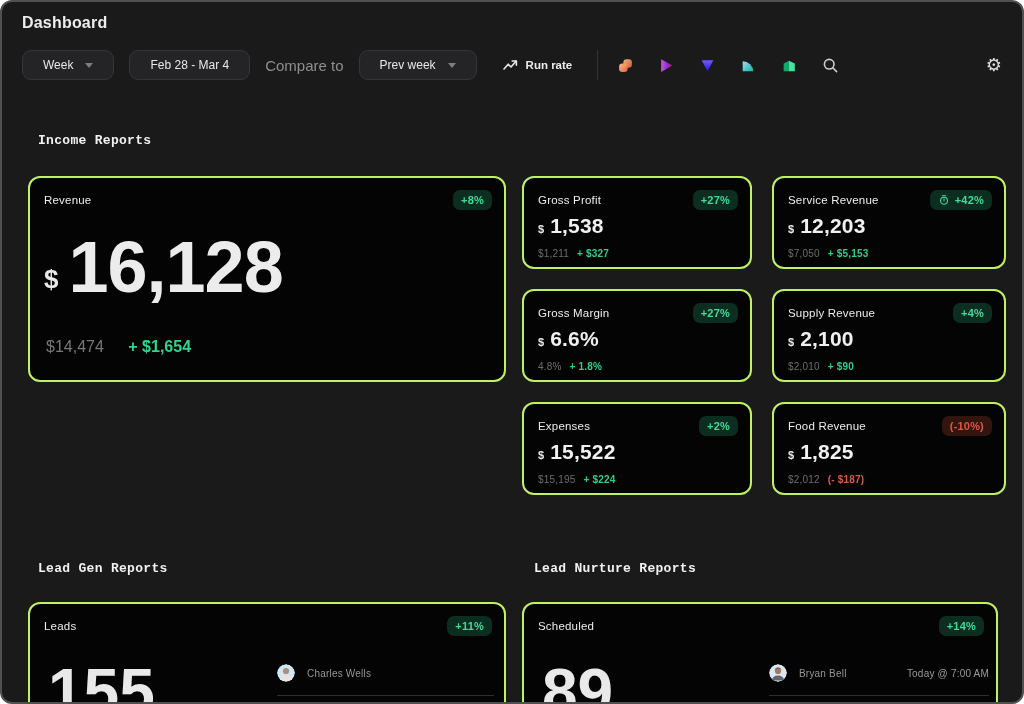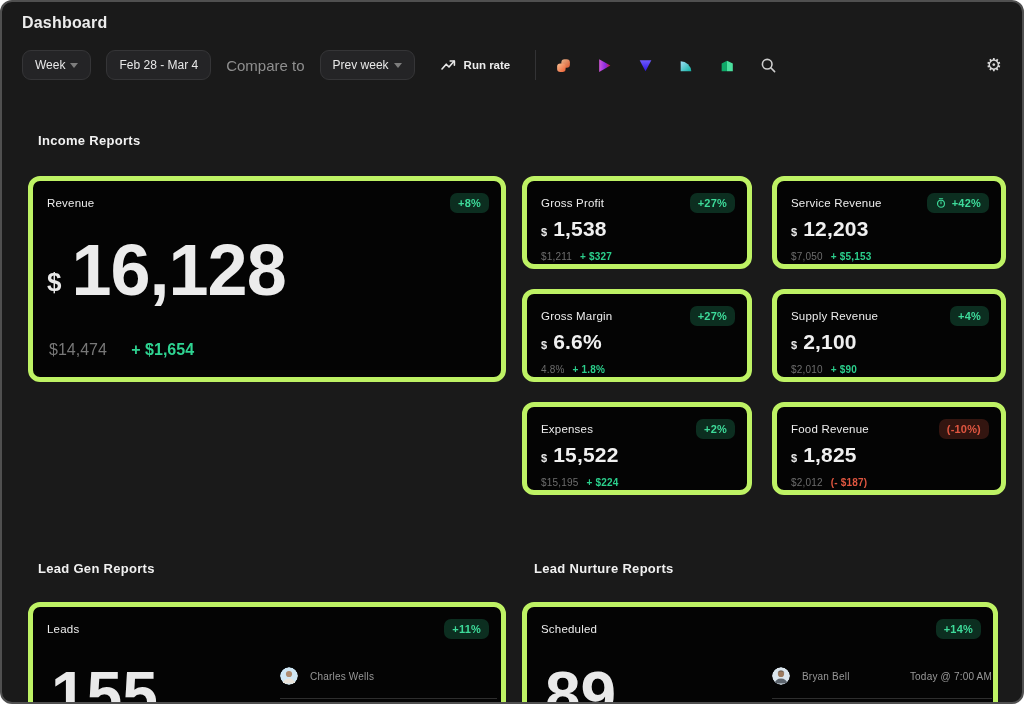--- a/index.html
+++ b/index.html
@@ -4,37 +4,37 @@
 <style>
   html,body{margin:0;padding:0;background:#ffffff;}
   .window{
     position:relative;width:1024px;height:704px;box-sizing:border-box;
     background:#1a1a1a;border:2px solid #505050;border-radius:12px;overflow:hidden;
     font-family:"Liberation Sans",sans-serif;color:#ededed;
   }
   .page-title{position:absolute;left:20px;top:12px;font-size:16px;font-weight:700;letter-spacing:.2px;text-align:center;}
   
   .toolbar{position:absolute;left:20px;top:47px;right:20px;height:32px;display:flex;align-items:center;}
-  .pill{height:30px;display:flex;align-items:center;gap:5px;padding:0 12px;background:#242426;
+  .pill{height:30px;display:flex;align-items:center;gap:12px;padding:0 20px;background:#242426;
         border:1px solid #353537;border-radius:9px;font-size:12px;color:#e8e8e8;cursor:pointer;box-sizing:border-box;}
   .chevron{width:0;height:0;border-left:4px solid transparent;border-right:4px solid transparent;border-top:5px solid #7e7e7e;}
   .compare-label{font-size:15px;color:#8f8f8f;margin:0 15px;}
   .pill.date{margin-left:15px;}
   .run-rate{display:flex;align-items:center;gap:8px;margin-left:26px;font-size:11.5px;font-weight:700;color:#ececec;cursor:pointer;}
   .tb-divider{width:1px;height:30px;background:#333335;margin-left:25px;}
   .app-icons{display:flex;align-items:center;gap:24px;margin-left:19px;}
   .app-icon{width:17px;height:17px;cursor:pointer;display:block;}
   .search-btn{margin-left:24px;cursor:pointer;display:flex;align-items:center;}
   .gear-btn{margin-left:auto;cursor:pointer;font-size:18px;line-height:1;color:#d8d8d8;}
   
-  .section-title{position:absolute;font-size:13px;font-weight:700;color:#f1f1f1;letter-spacing:.3px;}
+  .section-title{position:absolute;font-size:13px;font-weight:700;color:#f1f1f1;letter-spacing:.3px;font-family:Liberation Mono, monospace;}
   #income-title{left:36px;top:131px;}
   #leadgen-title{left:36px;top:559px;}
   #leadnurture-title{left:532px;top:559px;text-align:right;}
-  .card{background:#040404;border:5px solid #bef264;border-radius:12px;box-sizing:border-box;}
+  .card{background:#040404;border:2px solid #bef264;border-radius:12px;box-sizing:border-box;}
   
   #revenue-card{position:absolute;left:26px;top:174px;width:478px;height:206px;}
   .card-label{position:absolute;top:16px;left:14px;font-size:11.5px;color:#ededed;letter-spacing:.2px;}
   .badge{position:absolute;top:12px;right:12px;display:flex;align-items:center;gap:5px;
          font-size:11px;font-weight:600;color:#3edb9a;background:#0c2e20;padding:4px 8px;border-radius:7px;letter-spacing:.2px;}
   .badge.down{color:#e05640;background:#331510;}
   .rev-value{position:absolute;left:14px;top:50px;display:flex;align-items:flex-start;gap:10px;}
   .rev-currency{font-size:26px;font-weight:600;margin-top:36px;color:#e9e9e9;}
   .rev-number{font-size:72px;font-weight:700;line-height:1.1;letter-spacing:-1px;color:#ececec;}
   .rev-prev{position:absolute;left:16px;top:160px;font-size:16px;color:#787878;}

